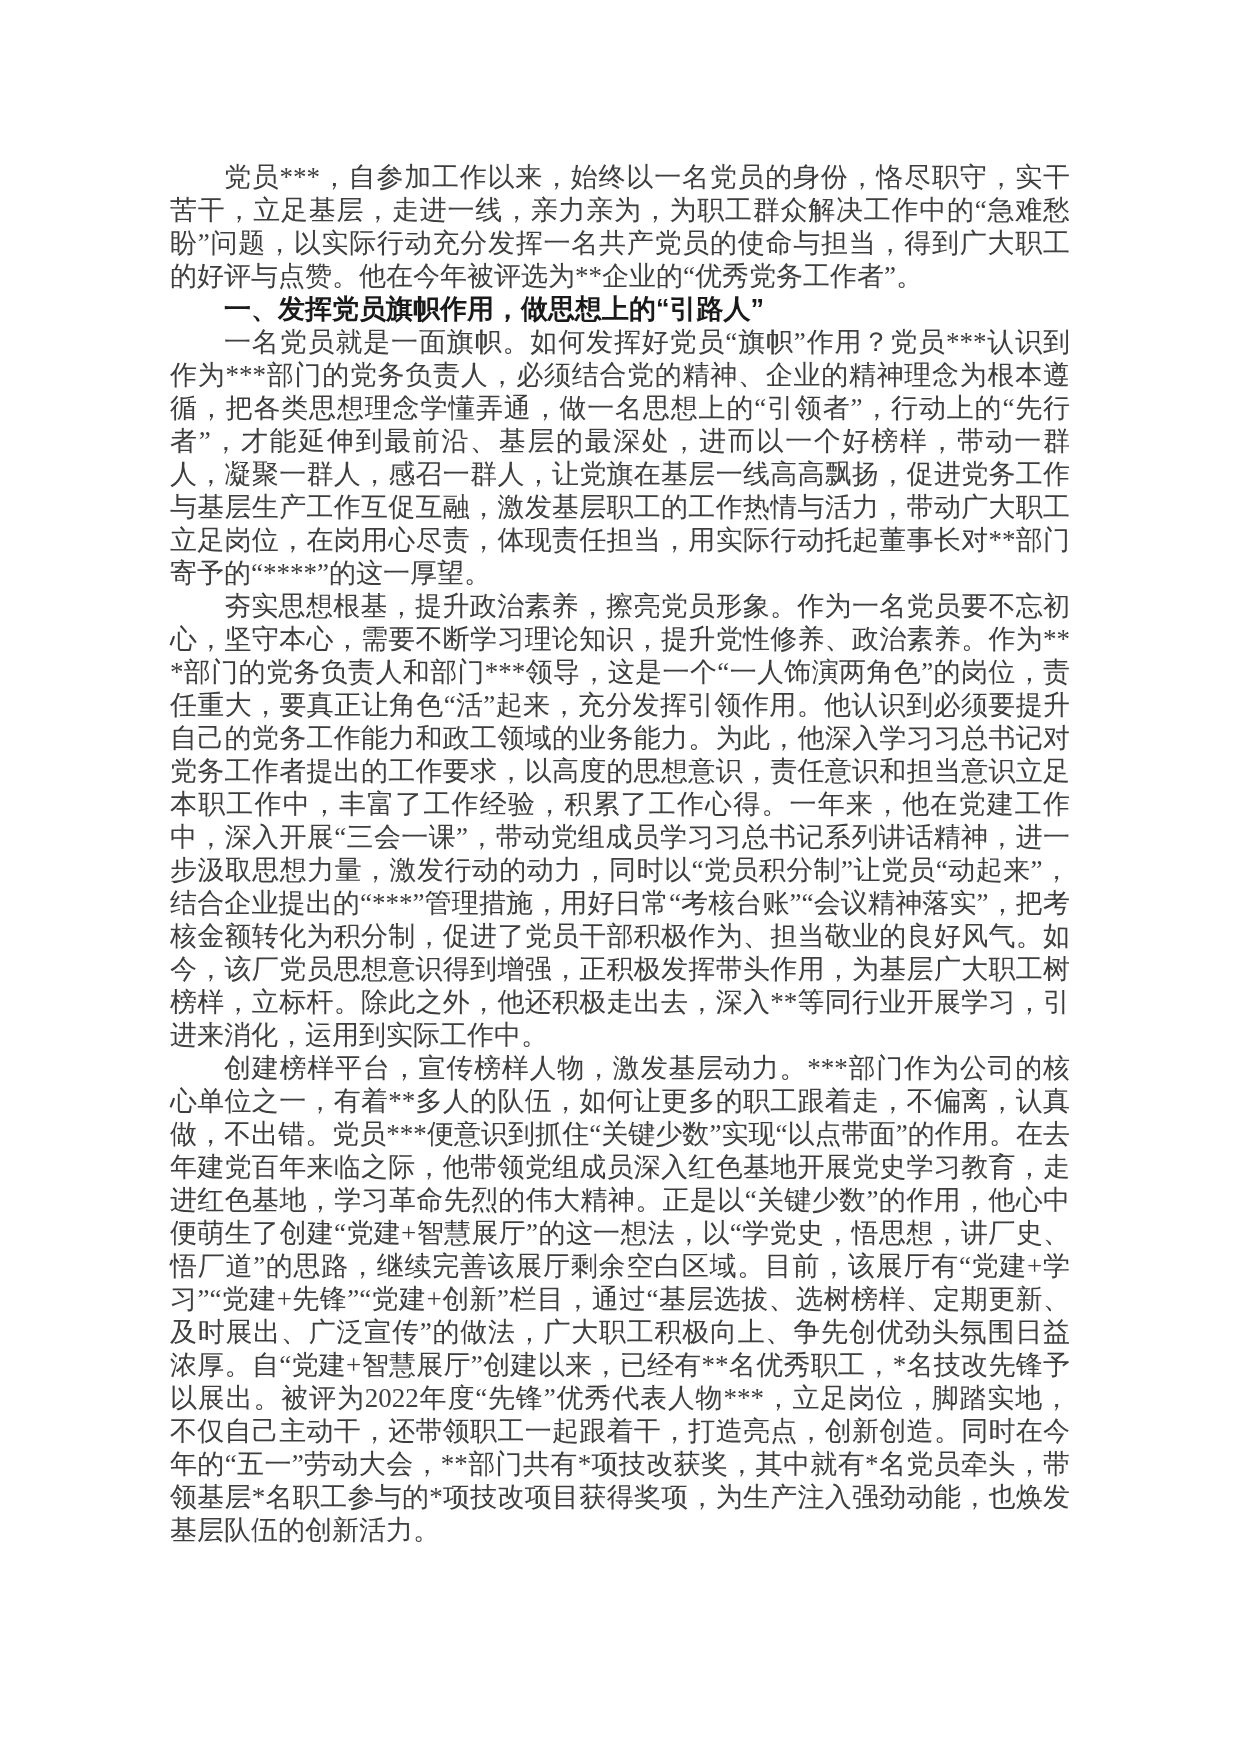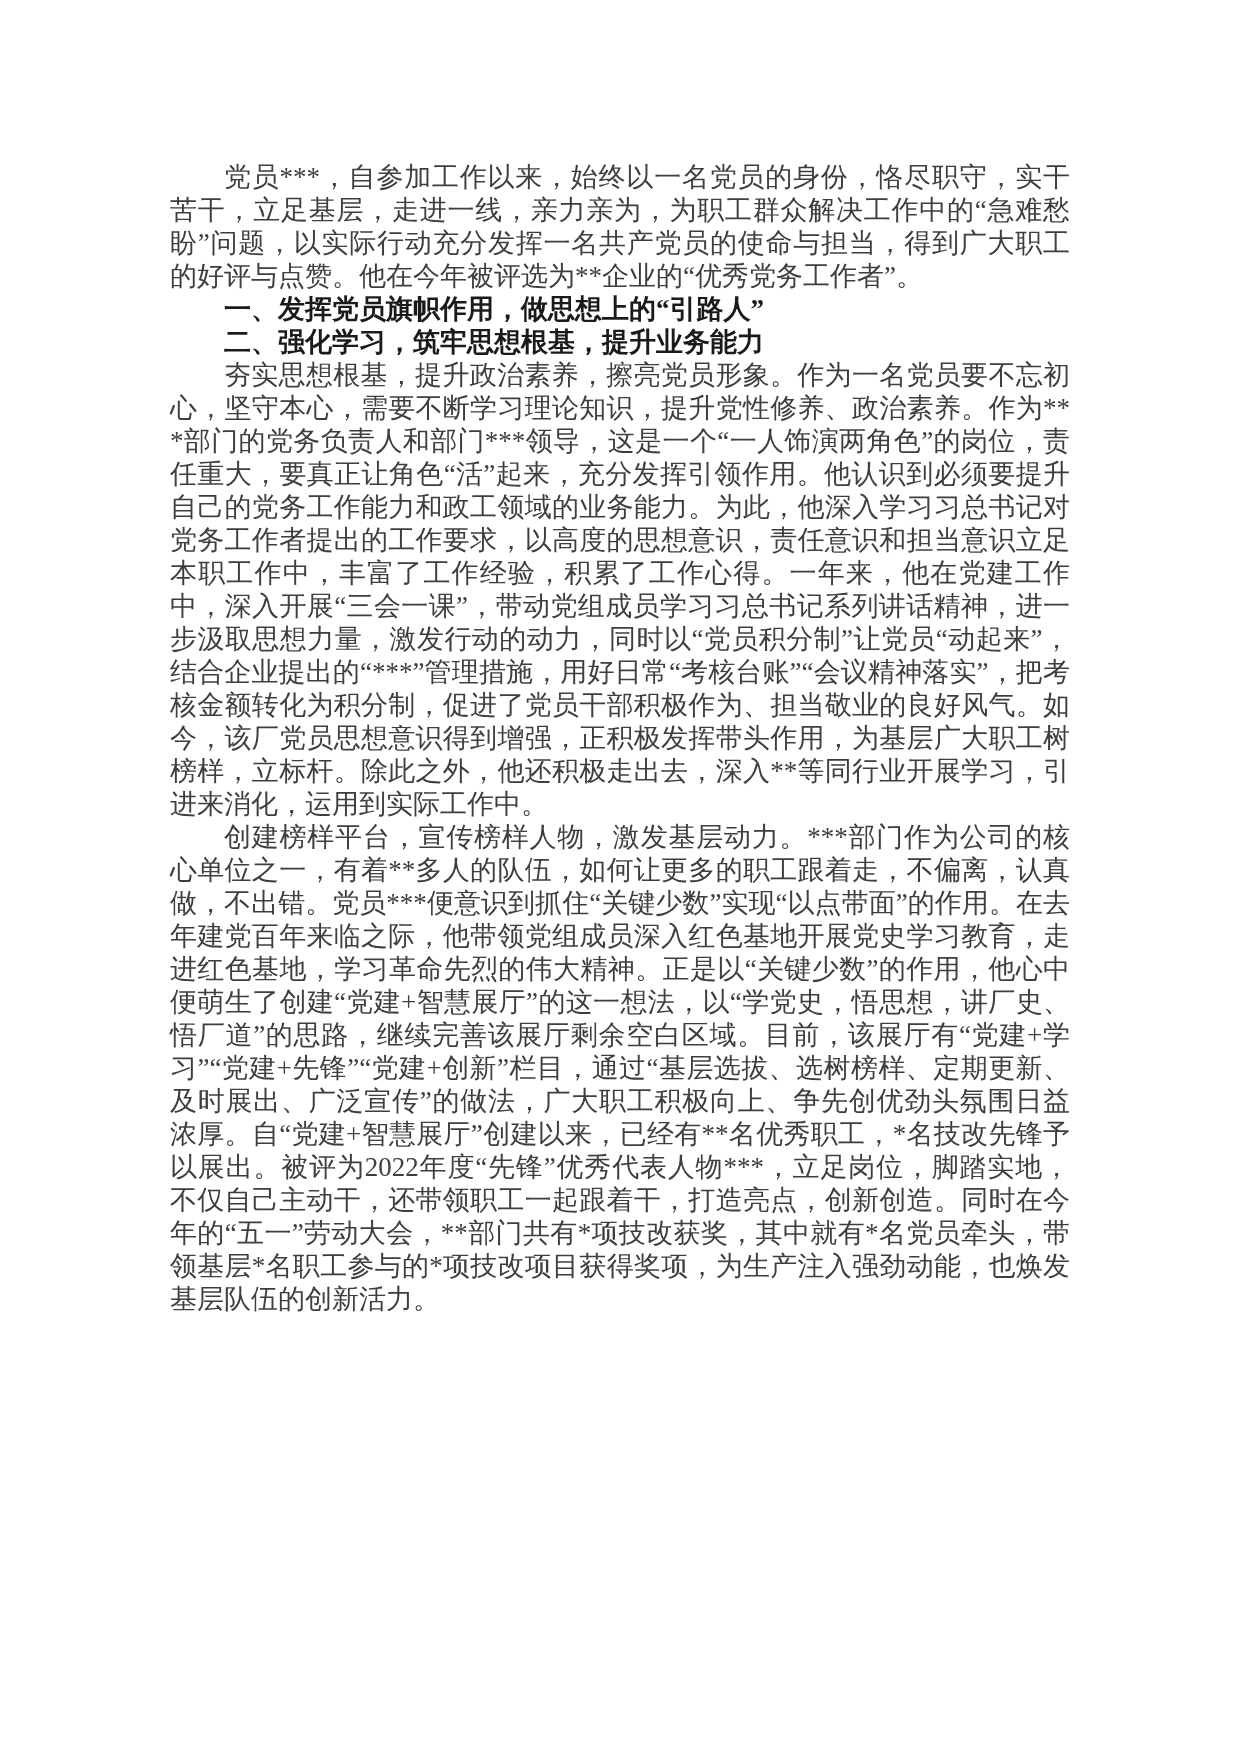--- a/index.html
+++ b/index.html
@@ -38,29 +38,29 @@
     text-indent: 2em;
     text-align: justify;
     word-break: break-all;
   }
   .para {
     font-family: "Liberation Serif", "DejaVu Serif", serif;
     color: #3e3e3e;
     font-weight: normal;
   }
   .heading {
-    font-family: Liberation Serif, serif;
+    font-family: Liberation Sans, sans-serif;
     color: #1a1a1a;
     font-weight: bold;
   }
 </style>
 </head>
 <body>
 
 <div class="page">
   <div class="doc-content">
     <p class="para">党员***，自参加工作以来，始终以一名党员的身份，恪尽职守，实干苦干，立足基层，走进一线，亲力亲为，为职工群众解决工作中的“急难愁盼”问题，以实际行动充分发挥一名共产党员的使命与担当，得到广大职工的好评与点赞。他在今年被评选为**企业的“优秀党务工作者”。</p>
     <p class="heading">一、发挥党员旗帜作用，做思想上的“引路人”</p>
-    <p class="heading">二、强化学习，筑牢思想根基，提升业务能力</p>
+    <p class="para">一名党员就是一面旗帜。如何发挥好党员“旗帜”作用？党员***认识到作为***部门的党务负责人，必须结合党的精神、企业的精神理念为根本遵循，把各类思想理念学懂弄通，做一名思想上的“引领者”，行动上的“先行者”，才能延伸到最前沿、基层的最深处，进而以一个好榜样，带动一群人，凝聚一群人，感召一群人，让党旗在基层一线高高飘扬，促进党务工作与基层生产工作互促互融，激发基层职工的工作热情与活力，带动广大职工立足岗位，在岗用心尽责，体现责任担当，用实际行动托起董事长对**部门寄予的“****”的这一厚望。</p>
     <p class="para">夯实思想根基，提升政治素养，擦亮党员形象。作为一名党员要不忘初心，坚守本心，需要不断学习理论知识，提升党性修养、政治素养。作为***部门的党务负责人和部门***领导，这是一个“一人饰演两角色”的岗位，责任重大，要真正让角色“活”起来，充分发挥引领作用。他认识到必须要提升自己的党务工作能力和政工领域的业务能力。为此，他深入学习习总书记对党务工作者提出的工作要求，以高度的思想意识，责任意识和担当意识立足本职工作中，丰富了工作经验，积累了工作心得。一年来，他在党建工作中，深入开展“三会一课”，带动党组成员学习习总书记系列讲话精神，进一步汲取思想力量，激发行动的动力，同时以“党员积分制”让党员“动起来”，结合企业提出的“***”管理措施，用好日常“考核台账”“会议精神落实”，把考核金额转化为积分制，促进了党员干部积极作为、担当敬业的良好风气。如今，该厂党员思想意识得到增强，正积极发挥带头作用，为基层广大职工树榜样，立标杆。除此之外，他还积极走出去，深入**等同行业开展学习，引进来消化，运用到实际工作中。</p>
     <p class="para">创建榜样平台，宣传榜样人物，激发基层动力。***部门作为公司的核心单位之一，有着**多人的队伍，如何让更多的职工跟着走，不偏离，认真做，不出错。党员***便意识到抓住“关键少数”实现“以点带面”的作用。在去年建党百年来临之际，他带领党组成员深入红色基地开展党史学习教育，走进红色基地，学习革命先烈的伟大精神。正是以“关键少数”的作用，他心中便萌生了创建“党建+智慧展厅”的这一想法，以“学党史，悟思想，讲厂史、悟厂道”的思路，继续完善该展厅剩余空白区域。目前，该展厅有“党建+学习”“党建+先锋”“党建+创新”栏目，通过“基层选拔、选树榜样、定期更新、及时展出、广泛宣传”的做法，广大职工积极向上、争先创优劲头氛围日益浓厚。自“党建+智慧展厅”创建以来，已经有**名优秀职工，*名技改先锋予以展出。被评为2022年度“先锋”优秀代表人物***，立足岗位，脚踏实地，不仅自己主动干，还带领职工一起跟着干，打造亮点，创新创造。同时在今年的“五一”劳动大会，**部门共有*项技改获奖，其中就有*名党员牵头，带领基层*名职工参与的*项技改项目获得奖项，为生产注入强劲动能，也焕发基层队伍的创新活力。</p>
   </div>
 </div>
 
 </body></html>

